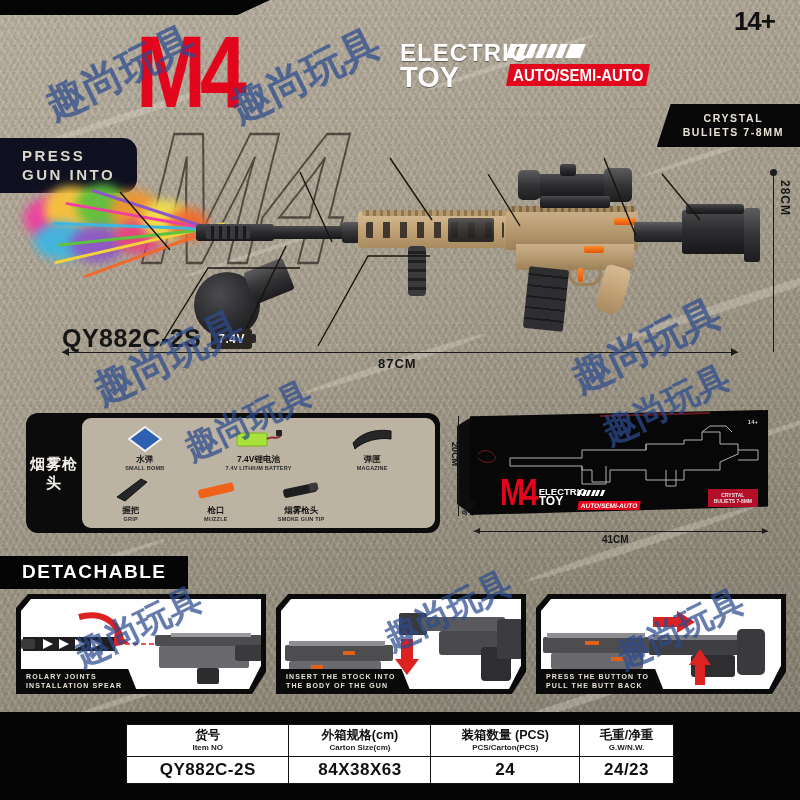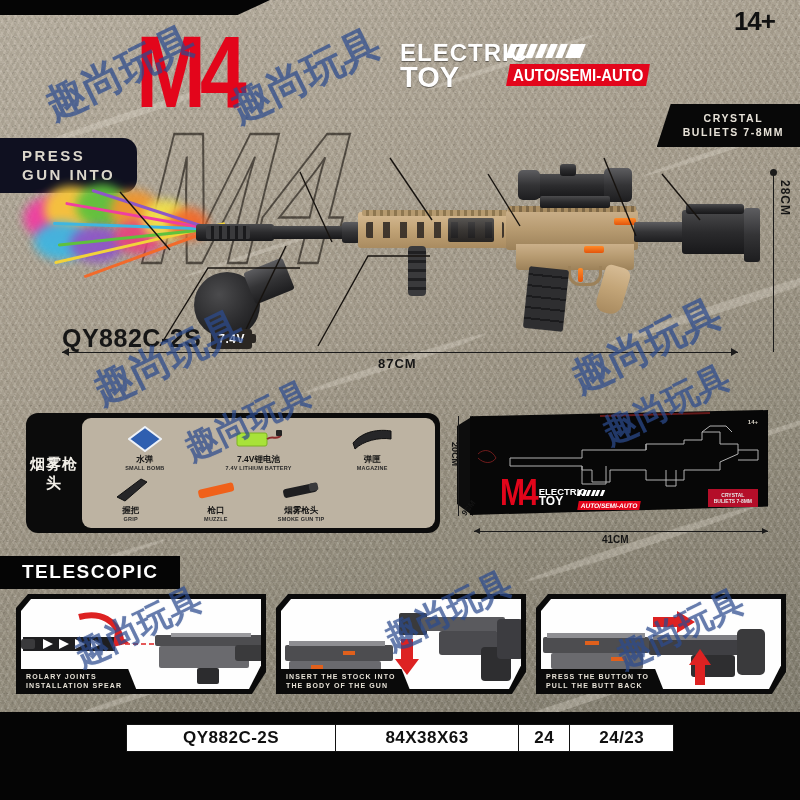--- a/index.html
+++ b/index.html
@@ -517,21 +517,21 @@
         <div>BULIETS 7-8MM</div>
       </div>
     </div>
     <div class="box-dim-w"></div>
     <div class="box-dim-w-label">41CM</div>
     <div class="box-dim-h"></div>
     <div class="box-dim-h-label">20CM</div>
     <div class="box-dim-d-label">9CM</div>
   </div>
 
-  <div class="detach-title">TELESCOPIC</div>
+  <div class="detach-title">DETACHABLE</div>
   <div class="detach-row">
 
     <div class="dpanel">
       <div class="dpanel-inner">
         <svg width="250" height="90" viewBox="0 0 250 90" style="position:absolute;left:0;top:0;">
           <rect x="2" y="38" width="92" height="14" fill="#1e1e20"></rect>
           <g fill="#ffffff">
             <polygon points="22,40 32,45 22,50"></polygon>
               <polygon points="38,40 48,45 38,50"></polygon>
             <polygon points="54,40 64,45 54,50"></polygon>
@@ -602,20 +602,38 @@
       <div class="dcap">
         <div>PRESS THE BUTTON TO</div>
         <div>PULL THE BUTT BACK</div>
       </div>
     </div>
   </div>
 
   <div class="table-band"></div>
   <table class="spec-table">
     <tbody>
+        <tr>
+      <td>
+        <div class="th-cn">货号</div>
+        <div class="th-en">Item NO</div>
+      </td>
+      <td>
+        <div class="th-cn">外箱规格(cm)</div>
+        <div class="th-en">Carton Size(cm)</div>
+      </td>
+      <td>
+        <div class="th-cn">装箱数量 (PCS)</div>
+        <div class="th-en">PCS/Carton(PCS)</div>
+      </td>
+      <td>
+        <div class="th-cn">毛重/净重</div>
+        <div class="th-en">G.W/N.W.</div>
+      </td>
+    </tr>
     <tr>
       <td class="td-val">QY882C-2S</td>
       <td class="td-val">84X38X63</td>
       <td class="td-val">24</td>
       <td class="td-val">24/23</td>
     </tr>
   </tbody>
     </table>
 
   <div id="wm-layer">

